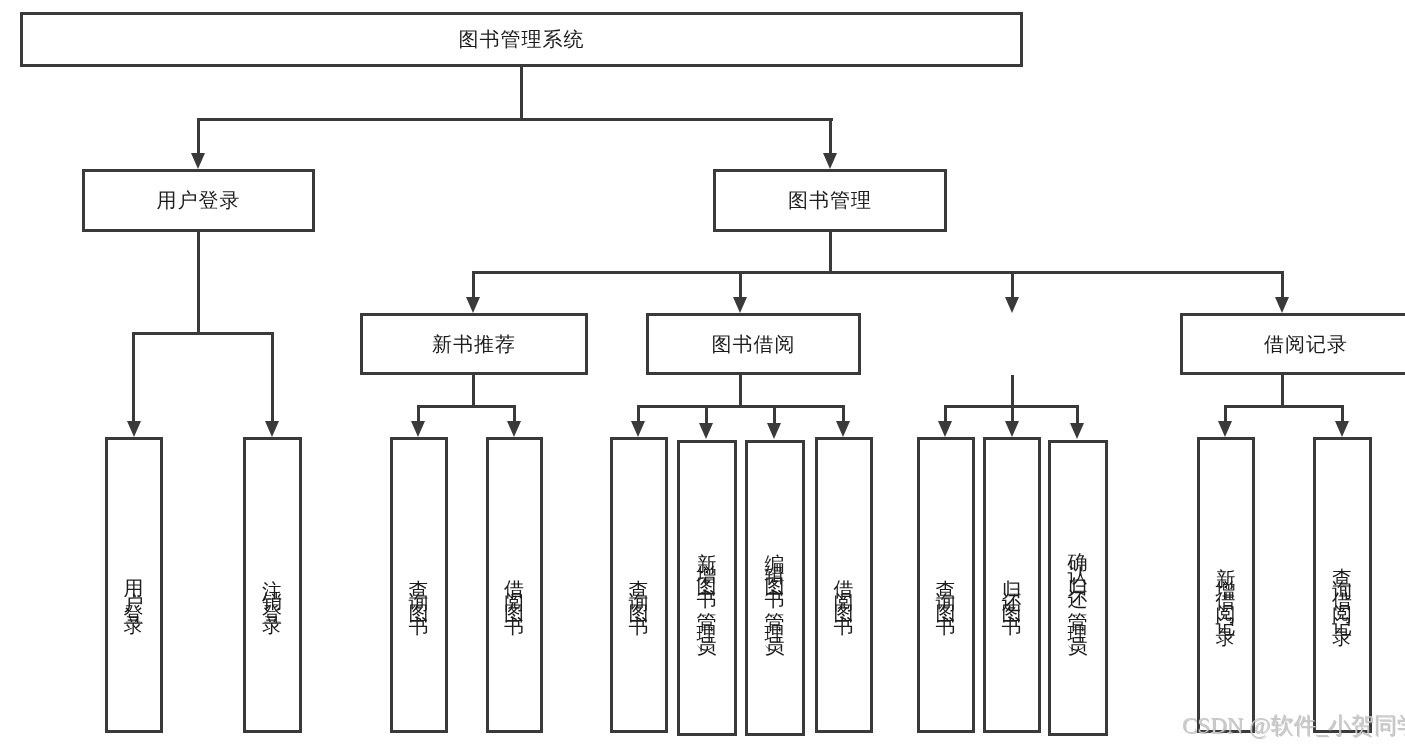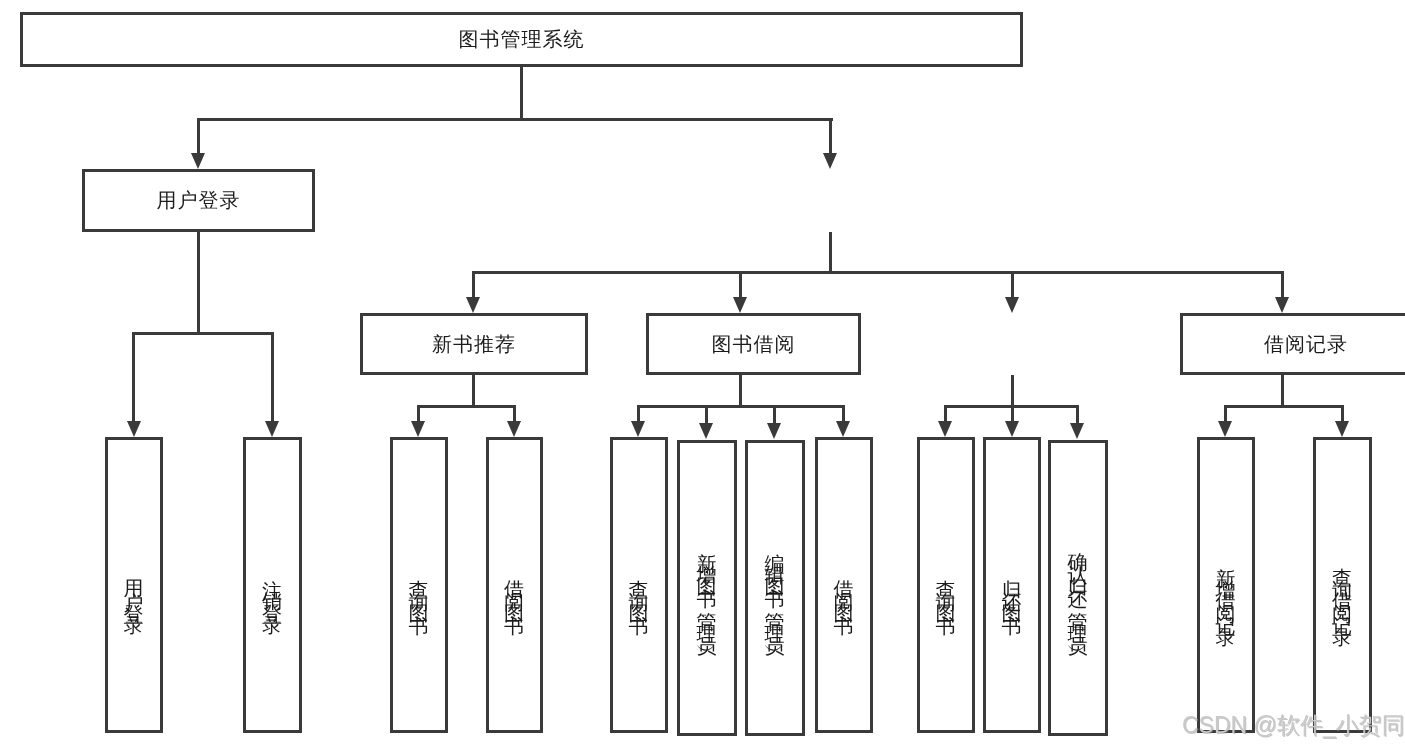--- a/index.html
+++ b/index.html
@@ -4,21 +4,21 @@
 <style>
   :root{
     --line:#3a3a3a;
     --text:#1c1c1c;
     --bg:#ffffff;
     --wm:#c9c9c9;
   }
   html,body{margin:0;padding:0;background:var(--bg);}
   #stage{
     position:relative;width:1405px;height:747px;background:var(--bg);
-    font-family:Liberation Sans, sans-serif;color:var(--text);
+    font-family:Liberation Serif, serif;color:var(--text);
     overflow:hidden;
   }
   .node{
     position:absolute;border:3px solid var(--line);background:#fff;
     display:flex;align-items:center;justify-content:center;
     font-size:20px;letter-spacing:1px;box-sizing:border-box;
     color:var(--text);
   }
   .leaf{
     writing-mode:vertical-rl;text-orientation:mixed;
@@ -50,20 +50,23 @@
 
   <div class="vl" style="left:520px;top:67px;height:54px;"></div>
   <div class="hl" style="left:198px;top:118px;width:635px;"></div>
   <div class="vl" style="left:197px;top:118px;height:37px;"></div>
   <div class="ah" style="left:191px;top:153px;"></div>
   <div class="vl" style="left:829px;top:118px;height:37px;"></div>
   <div class="ah" style="left:823px;top:153px;"></div>
 
   <div class="node" style="left:82px;top:169px;width:233px;height:63px;">
     <span>用户登录</span>
+  </div>
+  <div class="node" style="left:713px;top:169px;width:234px;height:63px;">
+    <span>图书管理</span>
   </div>
 
   <div class="vl" style="left:197px;top:232px;height:102px;"></div>
   <div class="hl" style="left:133px;top:332px;width:141px;"></div>
   <div class="vl" style="left:132px;top:332px;height:90px;"></div>
   <div class="ah" style="left:127px;top:421px;"></div>
   <div class="vl" style="left:271px;top:332px;height:90px;"></div>
   <div class="ah" style="left:265px;top:421px;"></div>
 
   <div class="vl" style="left:829px;top:232px;height:41px;"></div>

